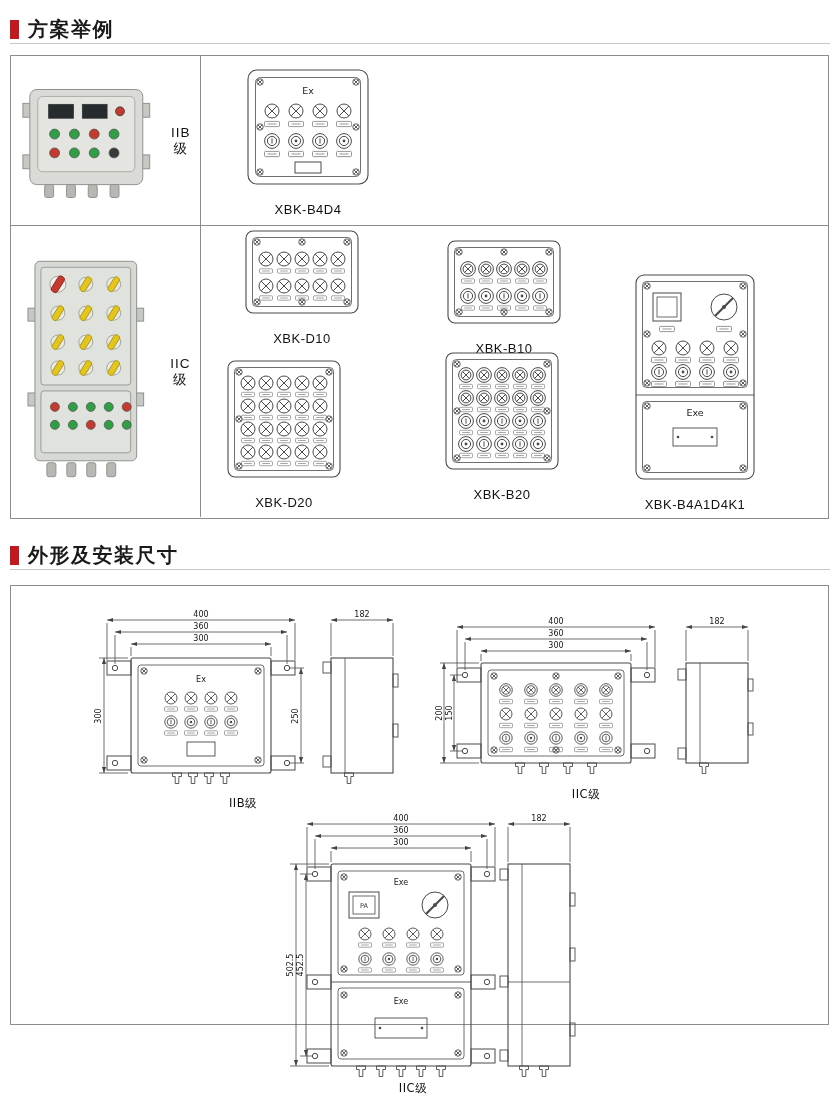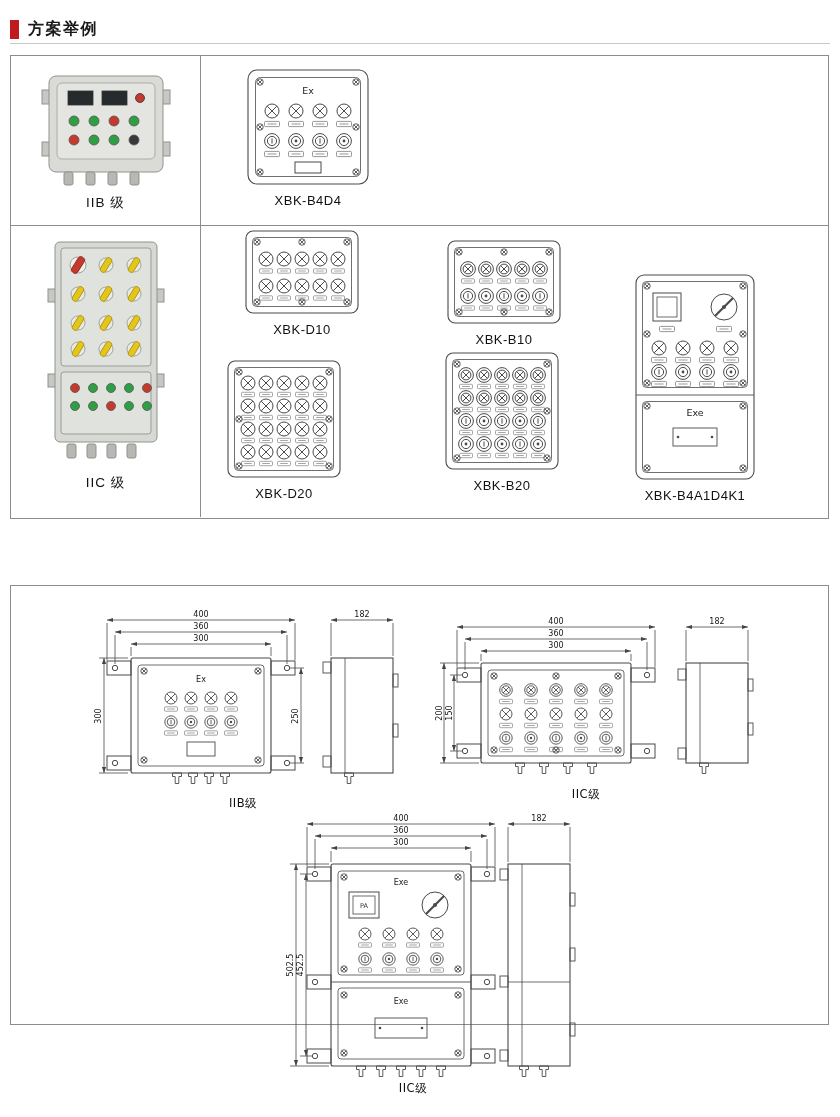--- a/index.html
+++ b/index.html
@@ -1,29 +1,29 @@
 <!DOCTYPE html>
 <html><head>
 <meta charset="utf-8">
 <style>
   *{margin:0;padding:0;box-sizing:border-box}
   html,body{background:#fff}
   body{font-family:"Liberation Sans","DejaVu Sans",sans-serif}
   .page{position:relative;width:840px;height:1117px;background:#fff;overflow:hidden}
   .sec-header{position:absolute;left:10px;right:10px;height:28px;display:flex;align-items:center;gap:9px;border-bottom:1px solid #c9c9c9}
   .red-bar{width:9px;height:19px;background:#c01920;flex:none}
-  .sec-title{font-size:16px;font-weight:bold;color:#1a1a1a;letter-spacing:1.5px}
+  .sec-title{font-size:20px;font-weight:bold;color:#1a1a1a;letter-spacing:1.5px}
   .frame{position:absolute;left:10px;width:819px;border:1px solid #8c8c8c;background:#fff}
   .row{display:flex;width:100%}
   .row1{height:170px;border-bottom:1px solid #8c8c8c}
   .row2{height:291px}
-  .photo-cell{width:190px;flex:none;border-right:1px solid #8c8c8c;display:flex;flex-direction:column;align-items:center;justify-content:flex-start;padding:8px 0 6px}
+  .photo-cell{width:190px;flex:none;border-right:1px solid #8c8c8c;display:flex;flex-direction:row;align-items:center;justify-content:center;padding:8px 0 6px}
   .draw-cell{flex:1;position:relative}
   .block{position:absolute;display:flex;flex-direction:column;align-items:center}
-  .dlabel{font-size:13px;color:#111;text-align:center;margin-top:6px;letter-spacing:.5px;font-family:"Liberation Sans","DejaVu Sans",sans-serif}
+  .dlabel{font-size:13px;color:#111;text-align:center;margin-top:15px;letter-spacing:.5px;font-family:"Liberation Sans","DejaVu Sans",sans-serif}
   .plabel{font-size:13.5px;color:#111;text-align:center;letter-spacing:1px}
   svg text{font-family:"DejaVu Sans","Liberation Sans",sans-serif}
   .ol{stroke:#4a4a4a;fill:none}
   .pt{font-size:9.5px;fill:#1a1a1a;text-anchor:middle}
   .pts{font-size:8px;fill:#1a1a1a;text-anchor:middle}
   .pa{font-size:6.5px;fill:#333;text-anchor:middle}
   .cap{font-size:11.5px;fill:#111;text-anchor:middle;letter-spacing:.5px}
   .dim line{stroke:#4a4a4a;stroke-width:.8}
   .dim text{font-size:8px;fill:#141414;text-anchor:middle}
 </style>
@@ -508,20 +508,24 @@
               <circle cx="79" cy="165" r="1.3" fill="#4a4a4a" stroke="none"></circle>
             </g>
           </svg>
           <div class="dlabel">XBK-B4A1D4K1</div>
         </div>
 
       </div>
     </div>
   </div>
 
+  <div class="sec-header" style="top:542px">
+    <span class="red-bar"></span>
+    <span class="sec-title">外形及安装尺寸</span>
+  </div>
 
   <div class="frame" style="top:585px;height:440px">
 
     <svg style="position:absolute;left:80px;top:20px" width="320" height="205" viewBox="0 0 320 205">
       <g class="dim">
         <line x1="16" y1="14" x2="204" y2="14" marker-start="url(#arr)" marker-end="url(#arr)"></line>
         <line x1="16" y1="17" x2="16" y2="54"></line>
           <line x1="204" y1="17" x2="204" y2="54"></line>
         <text x="110" y="11">400</text>
         <line x1="24" y1="26" x2="196" y2="26" marker-start="url(#arr)" marker-end="url(#arr)"></line>

